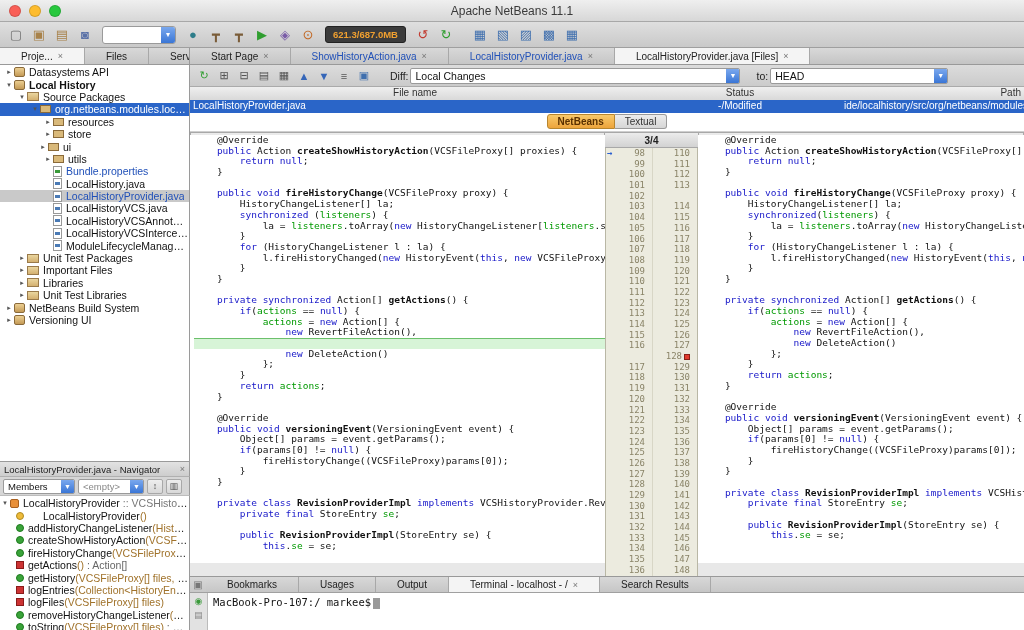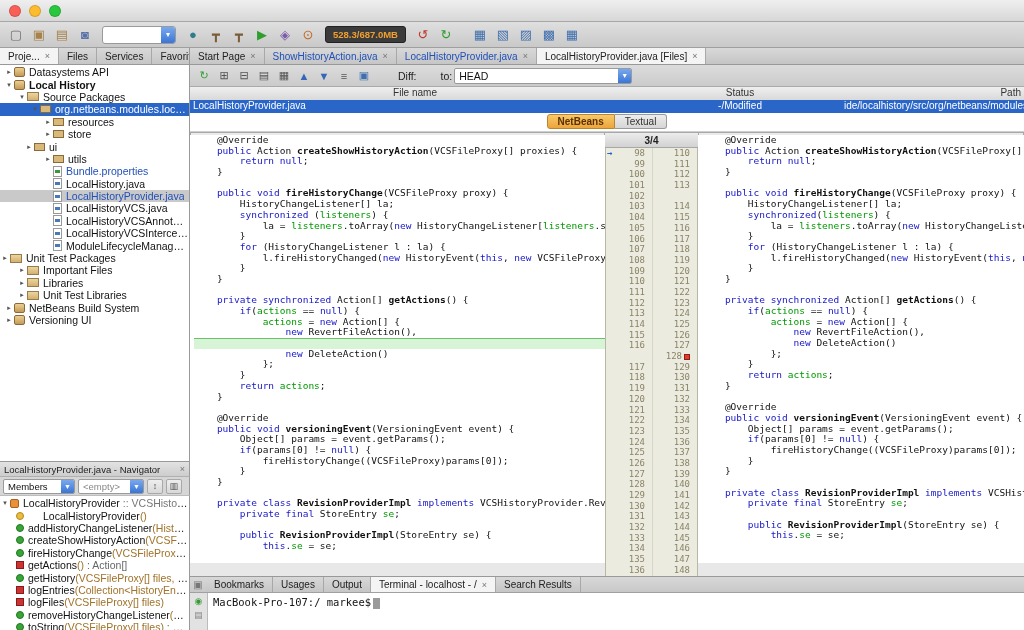--- a/index.html
+++ b/index.html
@@ -15,21 +15,21 @@
 #main-toolbar{position:absolute;top:22px;left:0;right:0;height:26px;background:linear-gradient(#dfdfdf,#c9c9c9);border-bottom:1px solid #9f9f9f;display:flex;align-items:center;gap:3px;padding:0 6px}
 .tbtn{width:20px;height:20px;display:flex;align-items:center;justify-content:center;font-size:13px;border-radius:3px;cursor:default}
 .tcombo{width:74px;height:18px;background:#fff;border:1px solid #9a9a9a;border-radius:3px;display:flex;align-items:center;margin:0 4px}
 .tcombo .tcar{margin-left:auto;width:14px;height:100%;background:linear-gradient(#7aa8ee,#3a76d6);color:#fff;font-size:8px;display:flex;align-items:center;justify-content:center;border-radius:0 2px 2px 0}
 .membadge{height:17px;background:#3b3b3b;color:#f0a030;font-weight:bold;font-size:9.5px;display:flex;align-items:center;padding:0 7px;border-radius:3px;margin:0 4px;border:1px solid #222}
 .tsep{width:8px}
 
 #tabrow{position:absolute;top:48px;left:0;right:0;height:17px;background:linear-gradient(#d9d9d9,#c4c4c4);border-bottom:1px solid #999;display:flex}
 #left-tabs{width:190px;flex:none;display:flex;overflow:hidden;border-right:1px solid #9a9a9a}
 #editor-tabs{flex:1;display:flex;overflow:hidden}
-.tab{height:100%;display:flex;align-items:center;padding:0 8px;font-size:10px;color:#222;border-right:1px solid #a8a8a8;background:linear-gradient(#d8d8d8,#c6c6c6);white-space:nowrap}
+.tab{height:100%;display:flex;align-items:center;padding:0 21px;font-size:10px;color:#222;border-right:1px solid #a8a8a8;background:linear-gradient(#d8d8d8,#c6c6c6);white-space:nowrap}
 .tab.active{background:#f4f4f4}
 .tab.bluetext{color:#2050b8}
 .tab .close{margin-left:5px;color:#777;font-size:9px}
 
 #project-tree{position:absolute;left:0;top:65px;width:190px;height:396px;background:#fff;border-right:1px solid #9a9a9a;overflow:hidden;padding-top:1px}
 .trow{height:12.4px;display:flex;align-items:center;font-size:10.5px;white-space:nowrap;overflow:hidden}
 .trow .arr{width:10px;flex:none;font-size:7px;color:#555;text-align:center}
 .trow .ticon{flex:none;margin-right:4px}
 .trow .lbl{overflow:hidden;text-overflow:ellipsis}
 .trow.sel{background:#2a65c8}.trow.sel .lbl{color:#fff}
@@ -60,23 +60,23 @@
 .mtext{overflow:hidden;text-overflow:ellipsis;white-space:nowrap}
 .n-class{width:9px;height:9px;background:#e8903a;border:1px solid #a86020;border-radius:2px}
 .n-ctor{width:8px;height:8px;background:#eebb3a;border:1px solid #b08a20;border-radius:50%}
 .n-m{width:8px;height:8px;background:#3aa33a;border:1px solid #1d7a1d;border-radius:50%}
 .n-mr{width:8px;height:8px;background:#cc3333;border:1px solid #8a1a1a}
 .mname{color:#111}.mparams{color:#a0722a}.mret{color:#666}.msuffix{color:#777}
 
 #editor{position:absolute;left:190px;top:65px;right:0;bottom:0;background:#e8e8e8}
 #diff-toolbar{position:absolute;top:0;left:0;right:0;height:22px;background:linear-gradient(#dcdcdc,#cbcbcb);border-bottom:1px solid #aaa;display:flex;align-items:center;padding:0 4px;gap:2px;font-size:10.5px}
 .dbtn{width:20px;height:17px;display:flex;align-items:center;justify-content:center;font-size:11px}
-#diff-label{margin-left:22px;color:#222}
+#diff-label{margin-left:14px;color:#222}
 #combo-range{width:330px;height:16px;font-size:10.5px}
-#to-label{margin-left:22px;color:#222}
+#to-label{margin-left:14px;color:#222}
 #combo-head{width:178px;height:16px;font-size:10.5px}
 #table-header{position:absolute;top:22px;left:0;right:0;height:14px;background:linear-gradient(#efefef,#d9d9d9);border-bottom:1px solid #aaa;font-size:10px;color:#333}
 .col-file{position:absolute;left:0;width:450px;text-align:center;overflow:hidden}
 .col-status{position:absolute;left:450px;width:200px;text-align:center;overflow:hidden}
 .col-path{position:absolute;left:650px;right:0;text-align:right;padding-right:3px;overflow:hidden}
 #table-row{position:absolute;top:35px;left:0;right:0;height:13px;background:#2a65c8;color:#fff;font-size:10px}
 #table-row .cell-file{position:absolute;left:3px;width:447px;overflow:hidden;white-space:nowrap}
 #table-row .cell-status{position:absolute;left:450px;width:200px;text-align:center;overflow:hidden;white-space:nowrap}
 #table-row .cell-path{position:absolute;left:654px;right:0;overflow:hidden;white-space:nowrap}
 #table-blank{position:absolute;top:48px;left:0;right:0;height:19px;background:#fff;border-bottom:1px solid #cfcfcf}
@@ -116,37 +116,38 @@
 </style>
 </head>
 <body>
 
 <div id="titlebar">
   <div id="lights">
     <span class="light red"></span>
     <span class="light yellow"></span>
     <span class="light green"></span>
   </div>
+  <div id="window-title">Apache NetBeans 11.1</div>
 </div>
 
 <div id="main-toolbar">
     <div class="tbtn" style="color: rgb(110, 110, 110);">▢</div>
     <div class="tbtn" style="color: rgb(168, 130, 74);">▣</div>
     <div class="tbtn" style="color: rgb(168, 130, 74);">▤</div>
     <div class="tbtn" style="color: rgb(91, 114, 168);">◙</div>
     <div class="tcombo">
       <span class="tcar">▾</span>
     </div>
     <div class="tbtn" style="color: rgb(46, 125, 138);">●</div>
     <div class="tbtn" style="color: rgb(122, 92, 56);">┳</div>
     <div class="tbtn" style="color: rgb(122, 92, 56);">┳</div>
     <div class="tbtn" style="color: rgb(47, 158, 47);">▶</div>
     <div class="tbtn" style="color: rgb(122, 92, 168);">◈</div>
     <div class="tbtn" style="color: rgb(194, 101, 31);">⊙</div>
-    <div class="membadge">528.3/687.0MB</div>
+    <div class="membadge">621.3/687.0MB</div>
     <div class="tbtn" style="color: rgb(194, 58, 47);">↺</div>
     <div class="tbtn" style="color: rgb(47, 158, 47);">↻</div>
     <div class="tsep"></div>
     <div class="tbtn" style="color: rgb(63, 111, 174);">▦</div>
     <div class="tbtn" style="color: rgb(63, 111, 174);">▧</div>
     <div class="tbtn" style="color: rgb(63, 111, 174);">▨</div>
     <div class="tbtn" style="color: rgb(63, 111, 174);">▩</div>
     <div class="tbtn" style="color: rgb(63, 111, 174);">▦</div>
   </div>
 
@@ -210,21 +211,21 @@
     <div class="trow" style="padding-left: 43px;">
       <span class="arr">▸</span>
       <span class="ticon i-pkg"></span>
       <span class="lbl">resources</span>
     </div>
     <div class="trow" style="padding-left: 43px;">
       <span class="arr">▸</span>
       <span class="ticon i-pkg"></span>
       <span class="lbl">store</span>
     </div>
-    <div class="trow" style="padding-left: 24px;">
+    <div class="trow" style="padding-left: 38px;">
       <span class="arr">▸</span>
       <span class="ticon i-pkg"></span>
       <span class="lbl">ui</span>
     </div>
     <div class="trow" style="padding-left: 43px;">
       <span class="arr">▸</span>
       <span class="ticon i-pkg"></span>
       <span class="lbl">utils</span>
     </div>
     <div class="trow bluet" style="padding-left: 43px;">
@@ -255,21 +256,21 @@
     <div class="trow" style="padding-left: 43px;">
       <span class="arr"></span>
       <span class="ticon i-java"></span>
       <span class="lbl">LocalHistoryVCSInterceptor.java</span>
     </div>
     <div class="trow" style="padding-left: 43px;">
       <span class="arr"></span>
       <span class="ticon i-java"></span>
       <span class="lbl">ModuleLifecycleManager.java</span>
     </div>
-    <div class="trow" style="">
+    <div class="trow" style="padding-left: 17px;">
       <span class="arr">▸</span>
       <span class="ticon i-folder"></span>
       <span class="lbl">Unit Test Packages</span>
     </div>
     <div class="trow" style="padding-left: 17px;">
       <span class="arr">▸</span>
       <span class="ticon i-folder"></span>
       <span class="lbl">Important Files</span>
     </div>
     <div class="trow" style="padding-left: 17px;">
@@ -365,20 +366,24 @@
         <div class="dbtn" style="color: rgb(85, 85, 85);">⊞</div>
         <div class="dbtn" style="color: rgb(85, 85, 85);">⊟</div>
         <div class="dbtn" style="color: rgb(85, 85, 85);">▤</div>
         <div class="dbtn" style="color: rgb(85, 85, 85);">▦</div>
         <div class="dbtn" style="color: rgb(53, 102, 184);">▲</div>
         <div class="dbtn" style="color: rgb(53, 102, 184);">▼</div>
         <div class="dbtn" style="color: rgb(85, 85, 85);">≡</div>
         <div class="dbtn" style="color: rgb(63, 111, 174);">▣</div>
       </span>
     <span id="diff-label">Diff:</span>
+    <div class="combo" id="combo-range">
+      <span>Local Changes</span>
+      <span class="carr">▼</span>
+    </div>
     <span id="to-label">to:</span>
     <div class="combo" id="combo-head">
       <span>HEAD</span>
       <span class="carr">▼</span>
     </div>
   </div>
 
   <div id="table-header">
     <span class="col-file">File name</span>
     <span class="col-status">Status</span>

